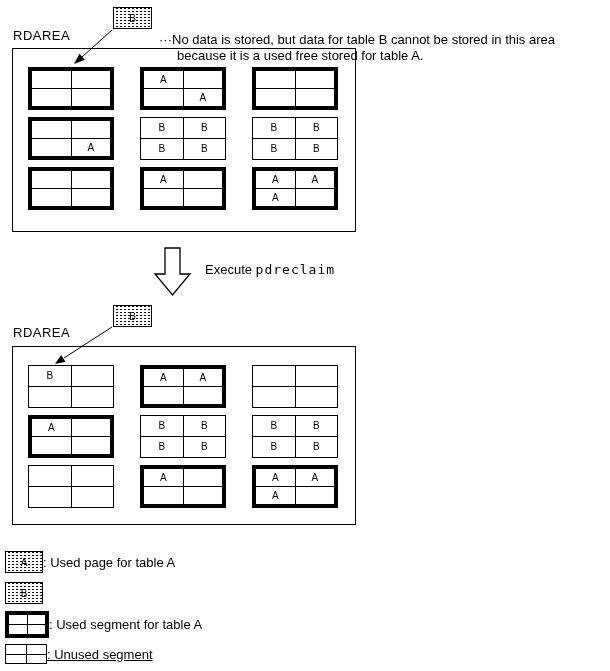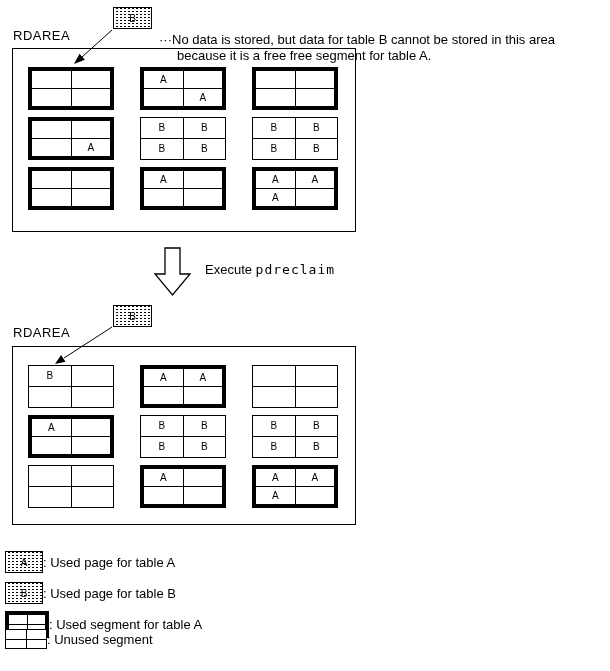--- a/index.html
+++ b/index.html
@@ -76,21 +76,21 @@
   .mono { font-family: "DejaVu Sans Mono", "Liberation Mono", monospace; font-size: 13px; letter-spacing: 1px; }
 
   
   svg.overlay { position: absolute; left: 0; top: 0; pointer-events: none; }
 
   
   .leg { position: absolute; left: 5px; display: flex; align-items: center; font-size: 13px; }
   #leg-0 { top: 551px; }
   #leg-1 { top: 582px; }
   #leg-2 { top: 611px; text-align: right; }
-  #leg-3 { top: 629px; }
+  #leg-3 { top: 644px; text-decoration: underline; }
   .leg .txt { white-space: nowrap; }
   .sw-page {
     width: 38px; height: 22px; border: 1px solid #000; box-sizing: border-box;
     display: flex; align-items: center; justify-content: center; font-size: 10px;
   }
   .sw-seg {
     box-sizing: border-box;
     display: grid; grid-template-columns: 1fr 1fr; grid-template-rows: 1fr 1fr;
     gap: 1px; background: #000;
   }
@@ -102,21 +102,21 @@
 <body>
 
 <div class="stage">
 
   <div class="callout pat" id="callout-top">
     <span>B</span>
   </div>
 
   <div class="note" id="note-top">
     <div class="l1">···No data is stored, but data for table B cannot be stored in this area</div>
-    <div class="l2">because it is a free free segment for table A.</div>
+    <div class="l2">because it is a used free stored for table A.</div>
   </div>
 
   <div class="arealabel" id="label-top">RDAREA</div>
 
   <div class="area-box" id="area-top">
     <div class="seg-grid">
         <div class="segment thick">
           <div class="page"></div>
           <div class="page"></div>
           <div class="page"></div>
@@ -325,21 +325,20 @@
     <div class="sw-page pat">
       <span>A</span>
     </div>
     <span class="txt">: Used page for table A</span>
   </div>
 
   <div class="leg" id="leg-1">
     <div class="sw-page pat">
       <span>B</span>
     </div>
-    <span class="txt">: Used page for table B</span>
   </div>
 
   <div class="leg" id="leg-2">
     <div class="sw-seg thick">
       <div></div>
         <div></div>
         <div></div>
         <div></div>
     </div>
     <span class="txt">: Used segment for table A</span>

